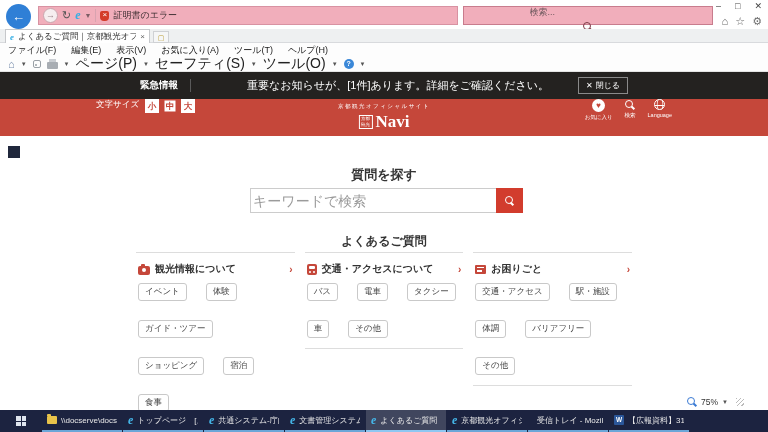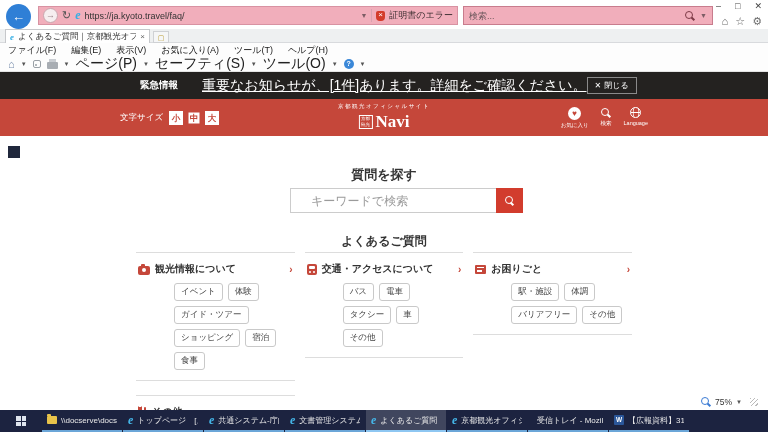--- a/index.html
+++ b/index.html
@@ -17,21 +17,21 @@
   .refresh { color:#555; font-size:11px; }
   .ie-e { font-family:"Liberation Serif","DejaVu Serif",serif; font-style:italic; font-weight:bold;
           color:#35aee4; font-size:12px; }
   .url-text { color:#333; font-size:9px; white-space:nowrap; overflow:hidden; flex:1; }
   .caret { color:#7c5d65; font-size:7px; }
   .addr-div { width:1px; height:13px; background:#d8a3b0; }
   .shield { width:9px; height:10px; background:#d43b2a; border-radius:2px 2px 4px 4px; position:relative; flex:0 0 auto; }
   .shield::after { content:"×"; position:absolute; top:-1px; left:2px; color:#fff; font-size:8px; }
   .cert-text { color:#3a2c2f; font-size:9px; white-space:nowrap; }
   .ie-search { position:absolute; left:463px; top:6px; width:250px; height:19px; background:#f1aebb;
-               border:1px solid #c87c8d; display:flex; align-items:center; padding:0 5px; gap:5px; }
+               border:1px solid #c87c8d; display:flex; align-items:center; padding:0 5px; gap:5px;flex-direction:column; }
   .ie-search input { flex:1; border:none; background:transparent; font-size:9px; color:#333; outline:none; }
   .ie-search input::placeholder { color:#6b575c; }
   .mag { display:inline-block; width:10px; height:10px; position:relative; flex:0 0 auto; }
   .mag::before { content:""; position:absolute; top:0; left:0; width:6px; height:6px;
                  border:1.4px solid currentColor; border-radius:50%; }
   .mag::after { content:""; position:absolute; left:6.5px; top:6px; width:1.6px; height:4px;
                 background:currentColor; transform:rotate(-45deg); }
   .mag-dark { color:#7e3b47; }
   .win-controls { position:absolute; top:1px; right:6px; display:flex; gap:14px; color:#444; font-size:9px; }
   .win-controls span { cursor:default; }
@@ -61,27 +61,27 @@
   .cmd-label { font-size:14px; color:#222; }
   .cmd-caret { font-size:6px; color:#555; }
   .help-circ { width:10px; height:10px; border-radius:50%; background:#3b88d8; color:#fff;
                font-size:7px; text-align:center; line-height:10px; font-weight:bold; }
 
   
   .emergency { position:absolute; top:72px; left:0; right:0; height:27px; background:#242220;
                display:flex; align-items:center; padding:0 140px; }
   .em-label { color:#fff; font-weight:bold; font-size:9.5px; white-space:nowrap; }
   .em-div { width:1px; height:13px; background:#5a5a5a; margin:0 12px; }
-  .em-link { color:#fff; font-size:14px; text-decoration:underline; white-space:nowrap; }
+  .em-link { color:#fff; font-size:11px; white-space:nowrap;margin-left:44px; }
   .em-close { margin-left:auto; border:1px solid #8a8a8a; color:#fff; background:transparent;
               font-size:8px; padding:2px 7px; display:flex; align-items:center; gap:3px; white-space:nowrap; }
 
   
   .site-header { position:absolute; top:99px; left:0; right:0; height:37px; background:#c5473a;
-                 display:flex; align-items:center; padding:0 120px; }
+                 display:flex; align-items:flex-start; padding:0 96px; }
   .fs-label { color:#fff; font-size:8.5px; margin-right:6px; white-space:nowrap; }
   .fs-btn { width:14px; height:14px; background:#fff; color:#c5473a; font-size:8.5px; font-weight:bold;
             text-align:center; line-height:14px; margin-right:4px; }
   .fs-btn.sel { box-shadow:inset 0 0 0 1.5px #c5473a, inset 0 0 0 2.5px #fff; }
   .logo { position:absolute; left:50%; top:4px; transform:translateX(-50%); text-align:center; color:#fff; }
   .logo-top { font-size:5.5px; letter-spacing:1.5px; white-space:nowrap; }
   .logo-main { display:flex; align-items:center; justify-content:center; gap:3px; margin-top:2px; }
   .logo-box { width:14px; height:14px; border:1px solid #fff; font-size:4.5px; line-height:1.4;
               display:flex; align-items:center; justify-content:center; text-align:center;
               word-break:break-all; padding:1px; }
@@ -96,34 +96,34 @@
   .globe::after { content:""; position:absolute; top:-1px; bottom:-1px; left:50%; width:5px;
                   transform:translateX(-50%); border:1px solid #fff; border-radius:50%;
                   border-top:none; border-bottom:none; }
   .mag-white { color:#fff; margin-top:1px; }
 
   
   .corner-box { position:absolute; left:8px; top:146px; width:12px; height:12px; background:#20273c; }
   .q-heading { position:absolute; top:166px; left:0; right:0; text-align:center;
                font-size:13px; font-weight:bold; color:#333; }
   .searchbar { position:absolute; top:188px; left:250px; width:273px; height:25px; display:flex; }
-  .searchbar input { flex:1; border:1px solid #ccc; border-right:none; padding:0 20px;
-                     font-size:12px; color:#333; outline:none;margin-left:40px; }
+  .searchbar input { flex:1; border:1px solid #ccc; border-right:none; padding:0 2px;
+                     font-size:14px; color:#333; outline:none; }
   .searchbar input::placeholder { color:#9b9b9b; }
   .search-go { width:27px; background:#d23c2d; border:none; color:#fff;
                display:flex; align-items:center; justify-content:center; }
   .scene-heading { position:absolute; top:233px; left:0; right:0; text-align:center;
                    font-size:12px; font-weight:bold; color:#333; }
   .cards { position:absolute; top:252px; left:136px; width:496px; display:grid;
            grid-template-columns:repeat(3,1fr); column-gap:10px; row-gap:14px; align-items:start; }
   .card { border-top:1px solid #ddd; border-bottom:1px solid #ddd; padding:9px 2px 10px; background:#fff; }
   .card-head { display:flex; align-items:center; gap:5px; }
   .card-title { font-size:10px; font-weight:bold; color:#333; flex:1; white-space:nowrap; }
   .chev { color:#c5473a; font-size:10px; font-weight:bold; }
-  .tags { margin-top:7px; display:flex; flex-wrap:wrap; gap:5px;margin-left:36px; }
+  .tags { margin-top:7px; display:flex; flex-wrap:wrap; gap:19px; }
   .tag { border:1px solid #c9c9c9; border-radius:3px; padding:2px 6px; font-size:8.5px;
          color:#444; background:#fff; white-space:nowrap; }
   .cicon { flex:0 0 auto; position:relative; }
   .icon-camera { width:12px; height:9px; background:#c5473a; border-radius:2px; margin-top:2px; }
   .icon-camera::before { content:""; position:absolute; top:-2px; left:3px; width:4px; height:2px;
                          background:#c5473a; border-radius:1px 1px 0 0; }
   .icon-camera::after { content:""; position:absolute; top:2.5px; left:4px; width:4px; height:4px;
                         background:#fff; border-radius:50%; }
   .icon-train { width:10px; height:11px; background:#c5473a; border-radius:2px; }
   .icon-train::before { content:""; position:absolute; top:2px; left:2px; right:2px; height:3px;
@@ -133,21 +133,21 @@
   .icon-alert { width:11px; height:9px; background:#c5473a; border-radius:1px; }
   .icon-alert::before { content:""; position:absolute; top:2px; left:2px; right:2px; height:1.5px; background:#fff; }
   .icon-alert::after { content:""; position:absolute; bottom:2px; left:2px; right:4px; height:1.5px; background:#fff; }
   .icon-utensils { width:9px; height:11px; }
   .icon-utensils::before { content:""; position:absolute; left:1px; top:0; width:2px; height:11px;
                            background:#c5473a; box-shadow:-1.5px -1px 0 -0.5px #c5473a, 1.5px -1px 0 -0.5px #c5473a; }
   .icon-utensils::after { content:""; position:absolute; right:1px; top:0; width:2px; height:11px;
                           background:#c5473a; border-radius:2px 2px 0 0; }
 
   
-  .zoom-ctl { position:absolute; right:10px; bottom:25px; display:flex; align-items:center; gap:4px; }
+  .zoom-ctl { position:absolute; right:24px; bottom:25px; display:flex; align-items:center; gap:4px; }
   .zoom-mag { color:#3b7bd4; }
   .zoom-val { font-size:8.5px; color:#333; }
   .zoom-caret { font-size:6px; color:#555; }
   .grip { width:8px; height:8px; margin-left:4px;
           background:repeating-linear-gradient(135deg,#bbb 0 1px,transparent 1px 3px); }
 
   
   .taskbar { position:absolute; left:0; right:0; bottom:0; height:22px; background:#1c2340;
              display:flex; align-items:stretch; }
   .start-btn { width:42px; display:flex; align-items:center; justify-content:center; }
@@ -181,21 +181,20 @@
 </style>
 </head>
 <body>
 
 <div class="addr-row">
   <button class="btn-back">←</button>
   <div class="pink-band">
     <div class="btn-fwd">→</div>
     <span class="refresh">↻</span>
     <span class="ie-e">e</span>
-    <span class="url-text">https://ja.kyoto.travel/faq/</span>
     <span class="caret">▼</span>
     <span class="addr-div"></span>
     <span class="shield"></span>
     <span class="cert-text">証明書のエラー</span>
   </div>
   <div class="ie-search">
     <input placeholder="検索..." style="">
     <span class="mag mag-dark"></span>
     <span class="caret">▼</span>
   </div>
@@ -324,20 +323,21 @@
         <span class="tag">その他</span>
       </div>
     </div>
     <div class="card">
       <div class="card-head">
         <span class="cicon icon-alert"></span>
         <span class="card-title">お困りごと</span>
         <span class="chev">›</span>
       </div>
       <div class="tags">
+        <span class="tag">交通・アクセス</span>
         <span class="tag">駅・施設</span>
         <span class="tag">体調</span>
         <span class="tag">バリアフリー</span>
         <span class="tag">その他</span>
       </div>
     </div>
     <div class="card">
       <div class="card-head">
         <span class="cicon icon-utensils"></span>
         <span class="card-title">その他</span>

